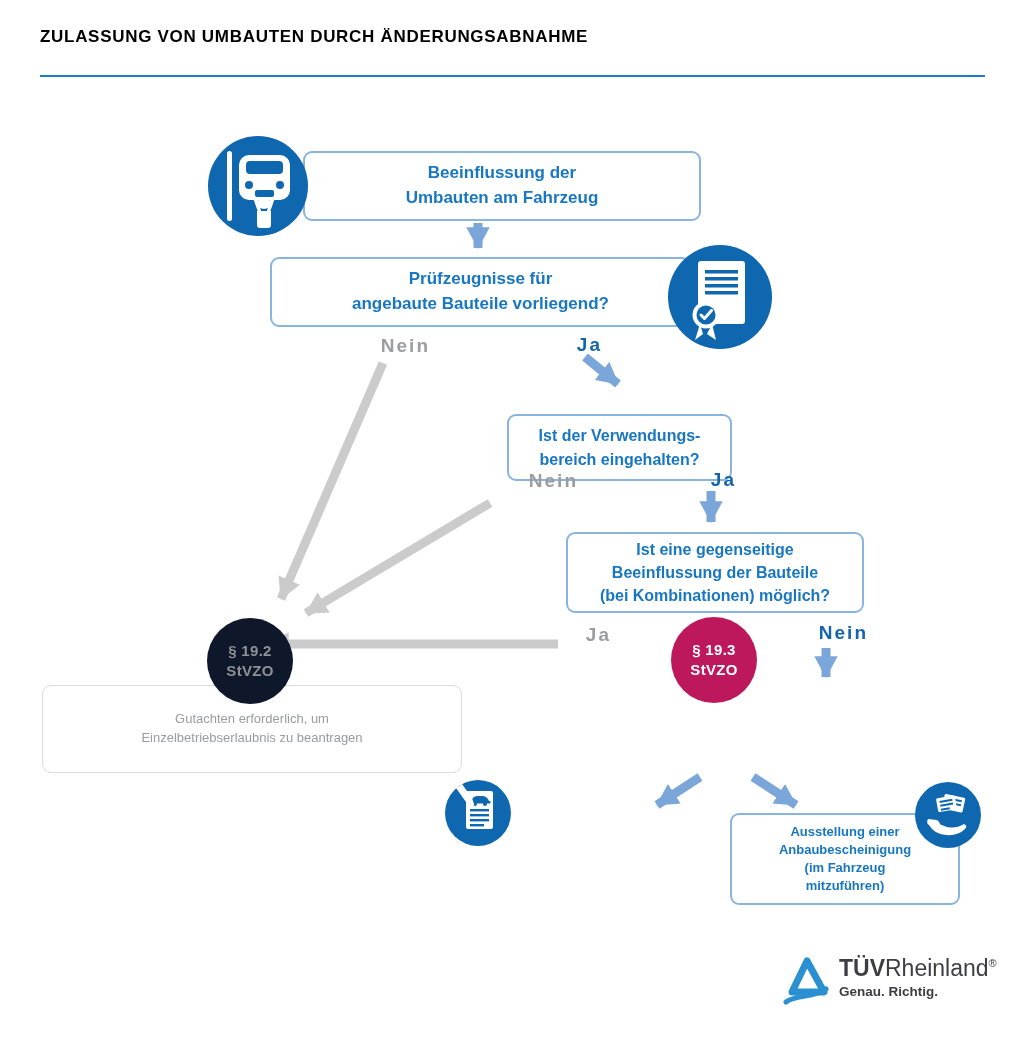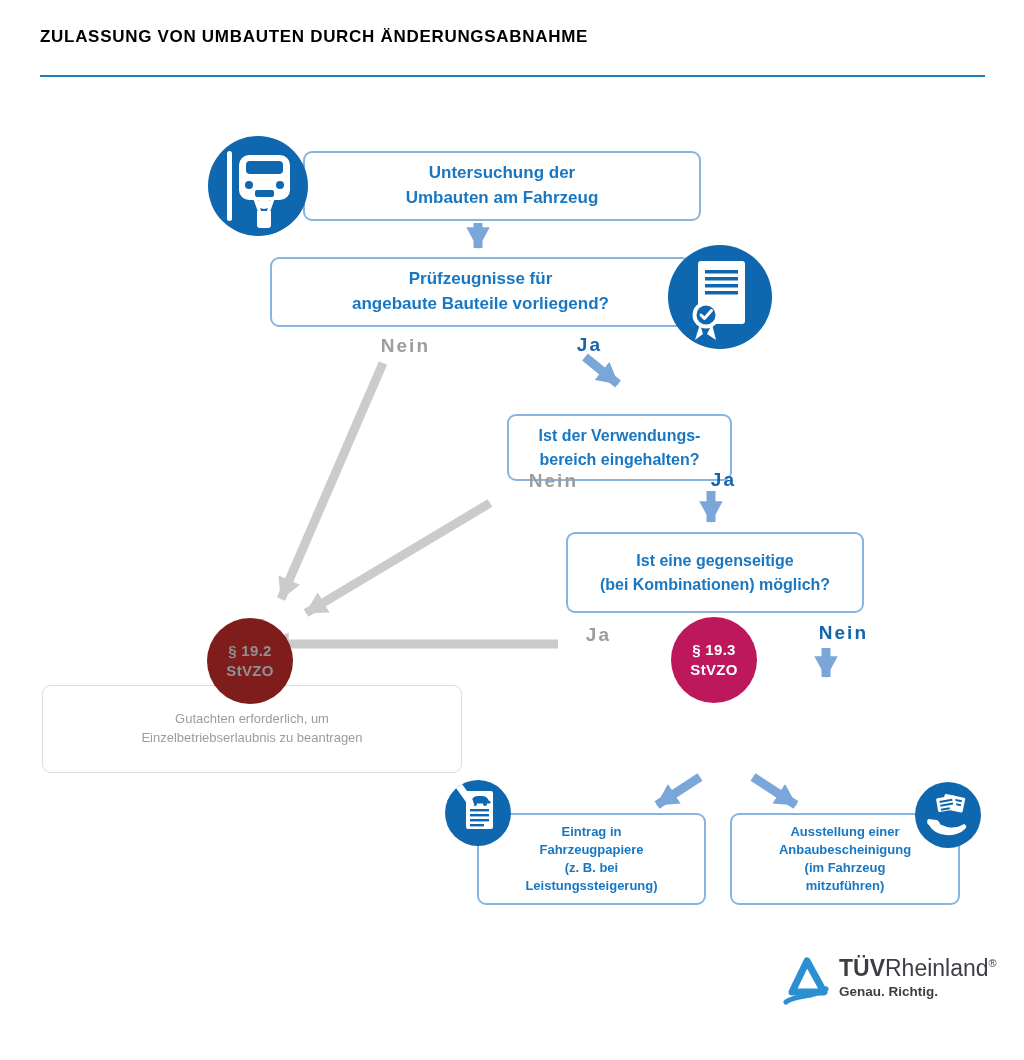--- a/index.html
+++ b/index.html
@@ -22,21 +22,21 @@
   .node.gray{border:1.5px solid #dcdcdc;color:#9a9ca0;font-weight:normal;}
   .f17{font-size:17px;}
   .f16{font-size:16px;}
   .f13{font-size:13px;line-height:1.4;}
   .badge{
     position:absolute;z-index:3;border-radius:50%;
     display:flex;flex-direction:column;align-items:center;justify-content:center;
     font-size:15px;font-weight:bold;line-height:1.35;letter-spacing:.3px;
   }
   .badge.blue{background:#be185d;color:#ffffff;}
-  .badge.gray{background:#7f1d1d;color:#8f9193;}
+  .badge.gray{background:#0f172a;color:#8f9193;}
   .lbl{
     position:absolute;z-index:2;font-size:19px;font-weight:bold;
     letter-spacing:2px;text-align:right;
   }
   .lbl.gray{color:#9b9da0;}
   .lbl.blue{color:#1565ad;}
   .iconwrap{position:absolute;z-index:3;line-height:0;}
   .logo{position:absolute;left:783px;top:955px;display:flex;align-items:flex-start;z-index:2;}
   .logo-text{margin-left:10px;color:#3d3d44;}
   .logo-brand{font-size:23px;line-height:1.2;white-space:nowrap;}
@@ -67,51 +67,46 @@
     <line x1="711" y1="491" x2="711" y2="522" stroke="#7ba6d9" stroke-width="9" marker-end="url(#hb)"></line>
     <line x1="826" y1="648" x2="826" y2="677" stroke="#7ba6d9" stroke-width="9" marker-end="url(#hb)"></line>
     <line x1="700" y1="777" x2="657" y2="805" stroke="#7ba6d9" stroke-width="9" marker-end="url(#hb)"></line>
     <line x1="753" y1="777" x2="796" y2="805" stroke="#7ba6d9" stroke-width="9" marker-end="url(#hb)"></line>
     <line x1="383" y1="363" x2="281" y2="599" stroke="#cbcbcb" stroke-width="9" marker-end="url(#hg)"></line>
     <line x1="490" y1="503" x2="306" y2="613" stroke="#cbcbcb" stroke-width="9" marker-end="url(#hg)"></line>
     <line x1="558" y1="644" x2="268" y2="644" stroke="#cbcbcb" stroke-width="9" marker-end="url(#hg)"></line>
   </svg>
 
   <div class="node f17" style="left:303px;top:151px;width:394px;height:66px;">
-    <div>Untersuchung der</div>
+    <div>Beeinflussung der</div>
     <div>Umbauten am Fahrzeug</div>
   </div>
 
   <div class="node f17" style="left:270px;top:257px;width:417px;height:66px;">
     <div>Prüfzeugnisse für</div>
     <div>angebaute Bauteile vorliegend?</div>
   </div>
 
   <div class="node f16" style="left:507px;top:414px;width:221px;height:63px;">
     <div>Ist der Verwendungs-</div>
     <div>bereich eingehalten?</div>
   </div>
 
   <div class="node f16" style="left:566px;top:532px;width:294px;height:77px;">
     <div>Ist eine gegenseitige</div>
+    <div>Beeinflussung der Bauteile</div>
     <div>(bei Kombinationen) möglich?</div>
   </div>
 
 
   <div class="node gray" style="left:42px;top:685px;width:418px;height:86px;font-size:13px;">
     <div>Gutachten erforderlich, um</div>
     <div>Einzelbetriebserlaubnis zu beantragen</div>
   </div>
 
-  <div class="node f13" style="left:477px;top:813px;width:225px;height:88px;">
-    <div>Eintrag in</div>
-    <div>Fahrzeugpapiere</div>
-    <div>(z. B. bei</div>
-    <div>Leistungssteigerung)</div>
-  </div>
 
   <div class="node f13" style="left:730px;top:813px;width:226px;height:88px;">
     <div>Ausstellung einer</div>
     <div>Anbaubescheinigung</div>
     <div>(im Fahrzeug</div>
     <div>mitzuführen)</div>
   </div>
 
   <div class="lbl gray" style="left:345px;top:335px;width:85px;">Nein</div>
   <div class="lbl blue" style="left:547px;top:334px;width:55px;">Ja</div>

